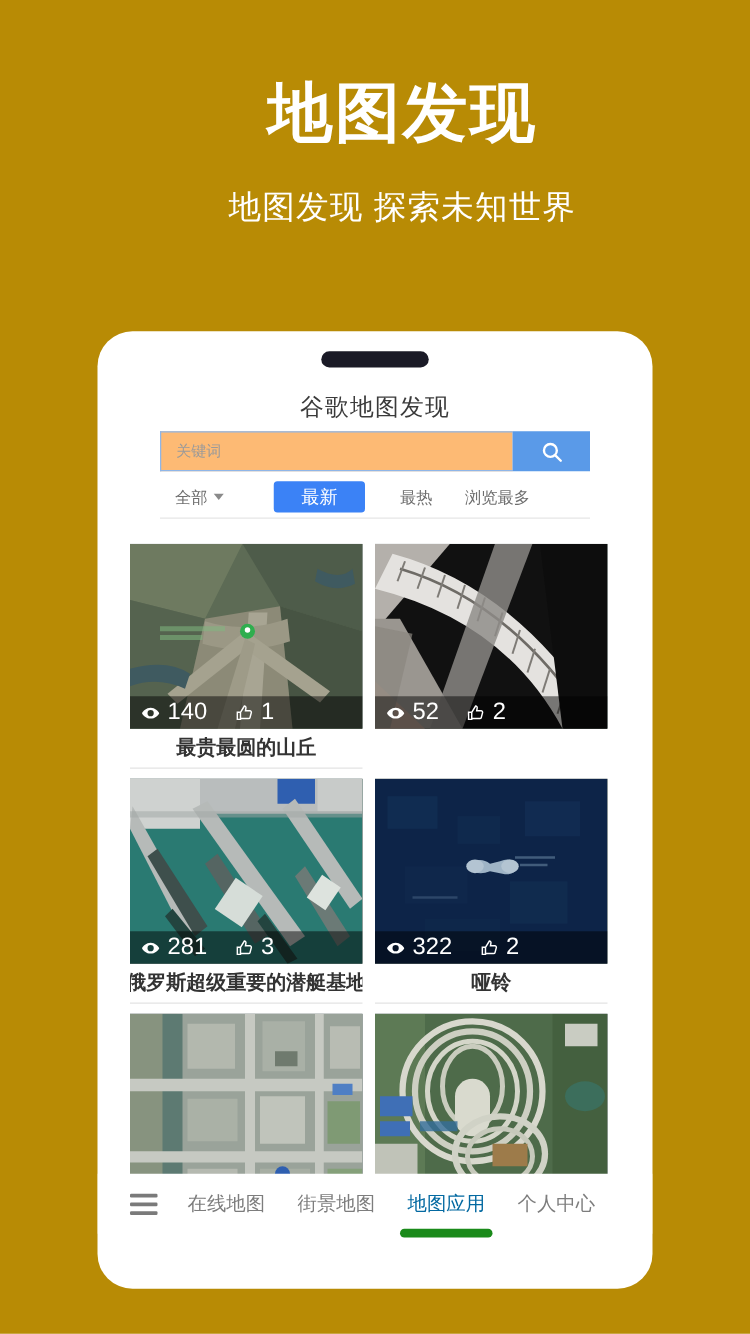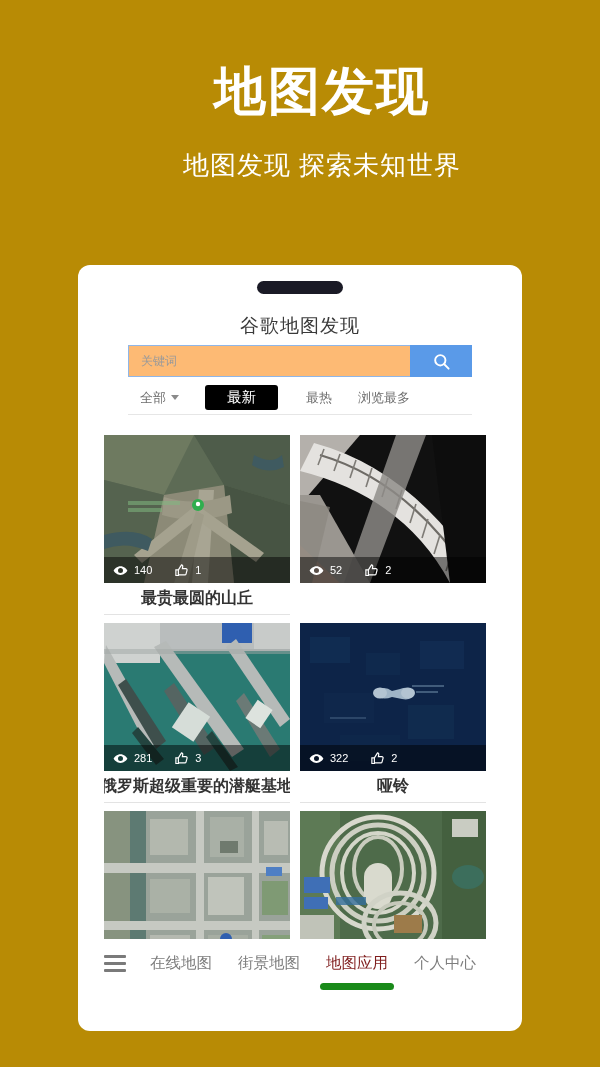--- a/index.html
+++ b/index.html
@@ -25,21 +25,21 @@
   .promo-sub {
     color: #ffffff; font-size: 26px; font-weight: normal;
     margin-top: 26px; letter-spacing: 1px; text-align: center;
   }
 
   
   .phone {
     position: absolute; left: 78px; top: 265px;
     width: 444px; height: 766px;
     background: #ffffff;
-    border-radius: 12px;
+    border-radius: 28px;
     overflow: hidden;
   }
   .speaker {
     position: absolute; top: 16px; left: 50%; transform: translateX(-50%);
     width: 86px; height: 13px; background: #1a1a26; border-radius: 7px;
   }
 
   
   .app-title {
     position: absolute; top: 48px; left: 0; right: 0;
@@ -73,43 +73,43 @@
     font-size: 13px; color: #6e6e6e; cursor: pointer;
     display: flex; align-items: center; white-space: nowrap;
   }
   .filter-all { margin-left: 12px; }
   .caret {
     display: inline-block; margin-left: 5px;
     width: 0; height: 0; border-left: 4px solid transparent;
     border-right: 4px solid transparent; border-top: 5px solid #8a8a8a;
   }
   .filter-pill {
-    background: #000000; color: #ffffff; border-radius: 3px;
-    padding: 3px 22px; margin-left: 26px; font-size: 14.5px;
+    background: #3b82f6; color: #ffffff; border-radius: 3px;
+    padding: 3px 22px; margin-left: 40px; font-size: 14.5px;
   }
   .filter-hot { margin-left: 28px; }
   .filter-views { margin-left: 26px; }
 
   
   .grid {
     position: absolute; top: 170px; left: 26px; width: 392px;
     height: 512px; overflow: hidden;
     display: flex; flex-wrap: wrap;
   }
   .card { width: 186px; margin: 0 10px 8px 0; }
   .card:nth-child(2n) { margin-right: 0; }
   .thumb {
     position: relative; width: 186px; height: 148px;
     overflow: hidden; background: #3a4a44;
   }
   .thumb-art { position: absolute; inset: 0; }
   .stats {
     position: absolute; left: 0; right: 0; bottom: 0; height: 26px;
     background: rgba(0,0,0,0.48); display: flex; align-items: center;
-    padding-left: 9px; color: #ffffff; font-size: 11px;
+    padding-left: 9px; color: #ffffff; font-size: 19px;
   }
   .stat { display: flex; align-items: center; }
   .stat + .stat { margin-left: 22px; }
   .stat svg { width: 15px; height: 15px; margin-right: 6px; }
   .card-title {
     height: 32px; display: flex; align-items: center; justify-content: center;
     font-size: 16px; color: #333333; font-weight: bold;
     border-bottom: 1px solid #e3e3e3; text-align: center;
     white-space: nowrap; overflow: hidden;
   }
@@ -127,21 +127,21 @@
   }
   .hamburger span:last-child { margin-bottom: 0; }
   .nav-item {
     position: relative; font-size: 15.5px; color: #7d7d7d;
     cursor: pointer; white-space: nowrap;
   }
   .nav-item.nav-1 { margin-left: 24px; }
   .nav-item.nav-2 { margin-left: 26px; }
   .nav-item.nav-3 { margin-left: 26px; }
   .nav-item.nav-4 { margin-left: 26px; }
-  .nav-item.active { color: #7f1d1d; }
+  .nav-item.active { color: #0369a1; }
   .nav-underline {
     position: absolute; left: -6px; right: -6px; bottom: -16px;
     height: 7px; background: #1a8a1a; border-radius: 4px;
   }
 </style>
 </head>
 <body>
 
 <div class="promo">
   <div class="promo-title">地图发现</div>

